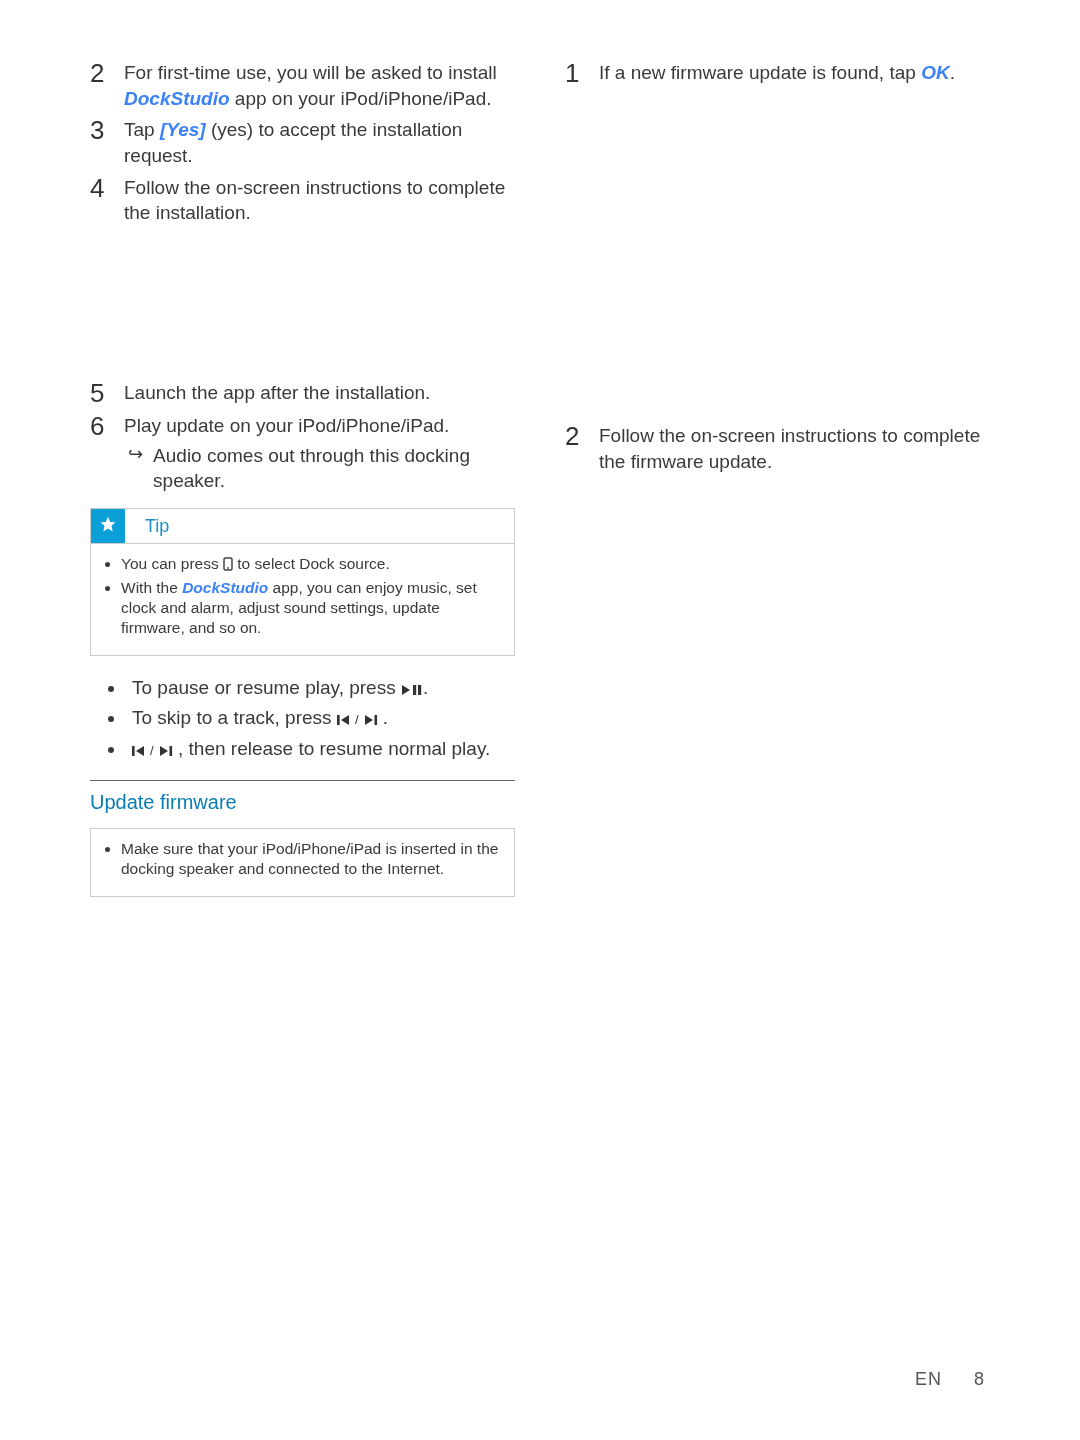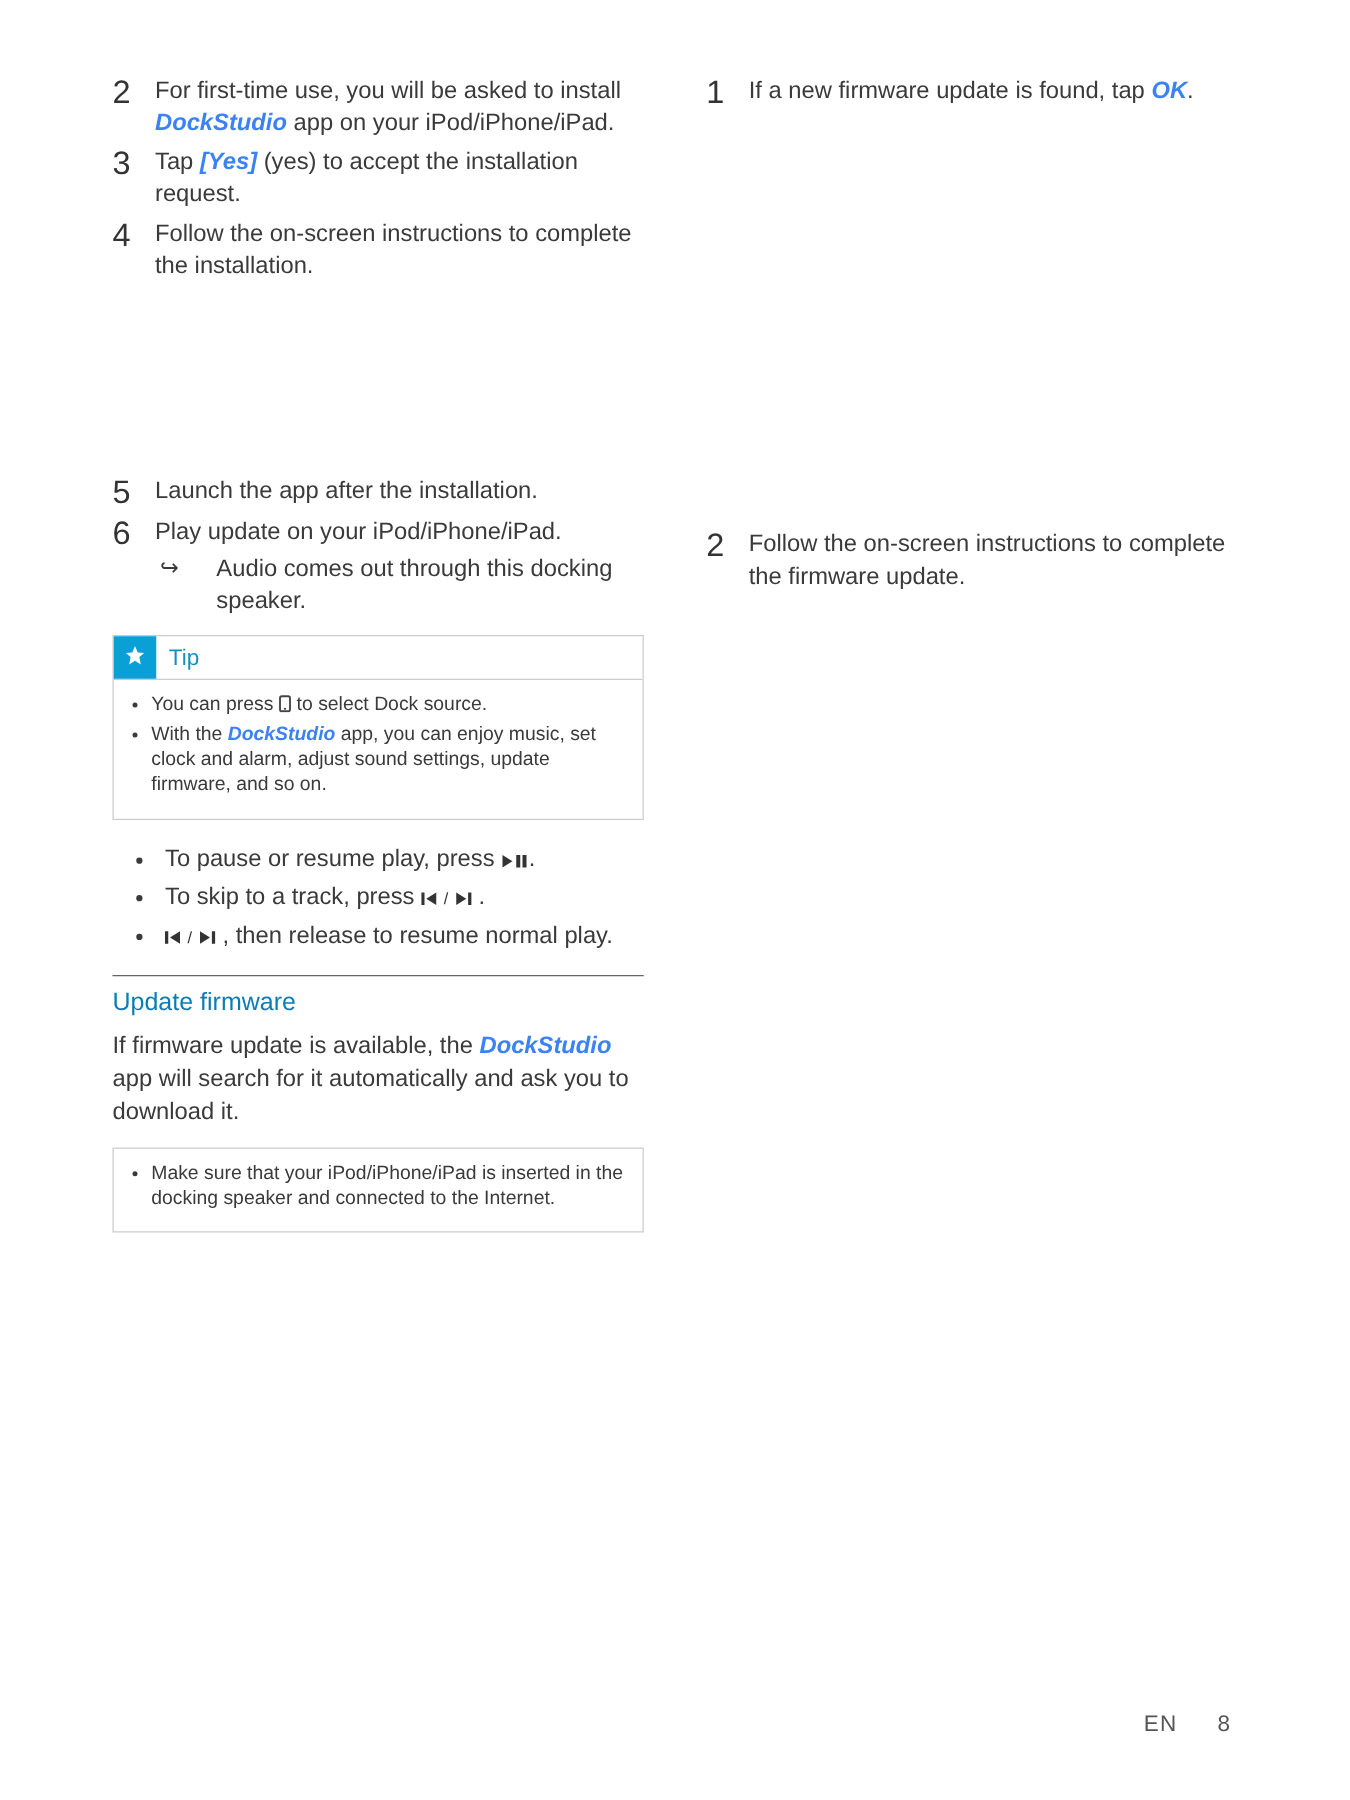--- a/index.html
+++ b/index.html
@@ -39,32 +39,32 @@
   .result {
     display: flex;
     gap: 10px;
     margin-top: 4px;
     margin-left: 4px;
   }
   .result .arrow {
     font-size: 18px;
     line-height: 1.3;
   }
-  .result .rtxt { flex: 1; margin-left: 20px; }
+  .result .rtxt { flex: 1; }
   .gap1 { height: 148px; }
   .gap2 { height: 330px; }
   .box {
     border: 1px solid #ccc;
     margin: 14px 0 18px 0;
     font-size: 15.5px;
   }
   .box-head {
     display: flex;
     align-items: center;
-    gap: 10px;
+    gap: 20px;
     border-bottom: 1px solid #ccc;
     padding: 0;
   }
   .box-icon {
     width: 34px;
     height: 34px;
     display: flex;
     align-items: center;
     justify-content: center;
     color: #fff;
@@ -208,23 +208,20 @@
               <path d="M12 1 L4 6 L12 11 Z" fill="#333"></path>
               <text x="18" y="10" font-size="13" fill="#333">/</text>
               <path d="M28 1 L36 6 L28 11 Z" fill="#333"></path>
               <rect x="37.5" y="1" width="2.6" height="10" fill="#333"></rect>
             </svg></span><span>, then release to resume normal play.</span>
       </li>
     </ul>
 
     <hr class="hr">
     <h2 class="section-title">Update firmware</h2>
-    <p class="para">
-      <span>If firmware update is available, the </span><span class="bold">DockStudio</span><span> app will search for it automatically and ask you to download it.</span>
-    </p>
 
     <div class="box">
       <div class="box-body">
         <ul>
             <li>Make sure that your iPod/iPhone/iPad is inserted in the docking speaker and connected to the Internet.</li>
           </ul>
       </div>
     </div>
 
   </div>

